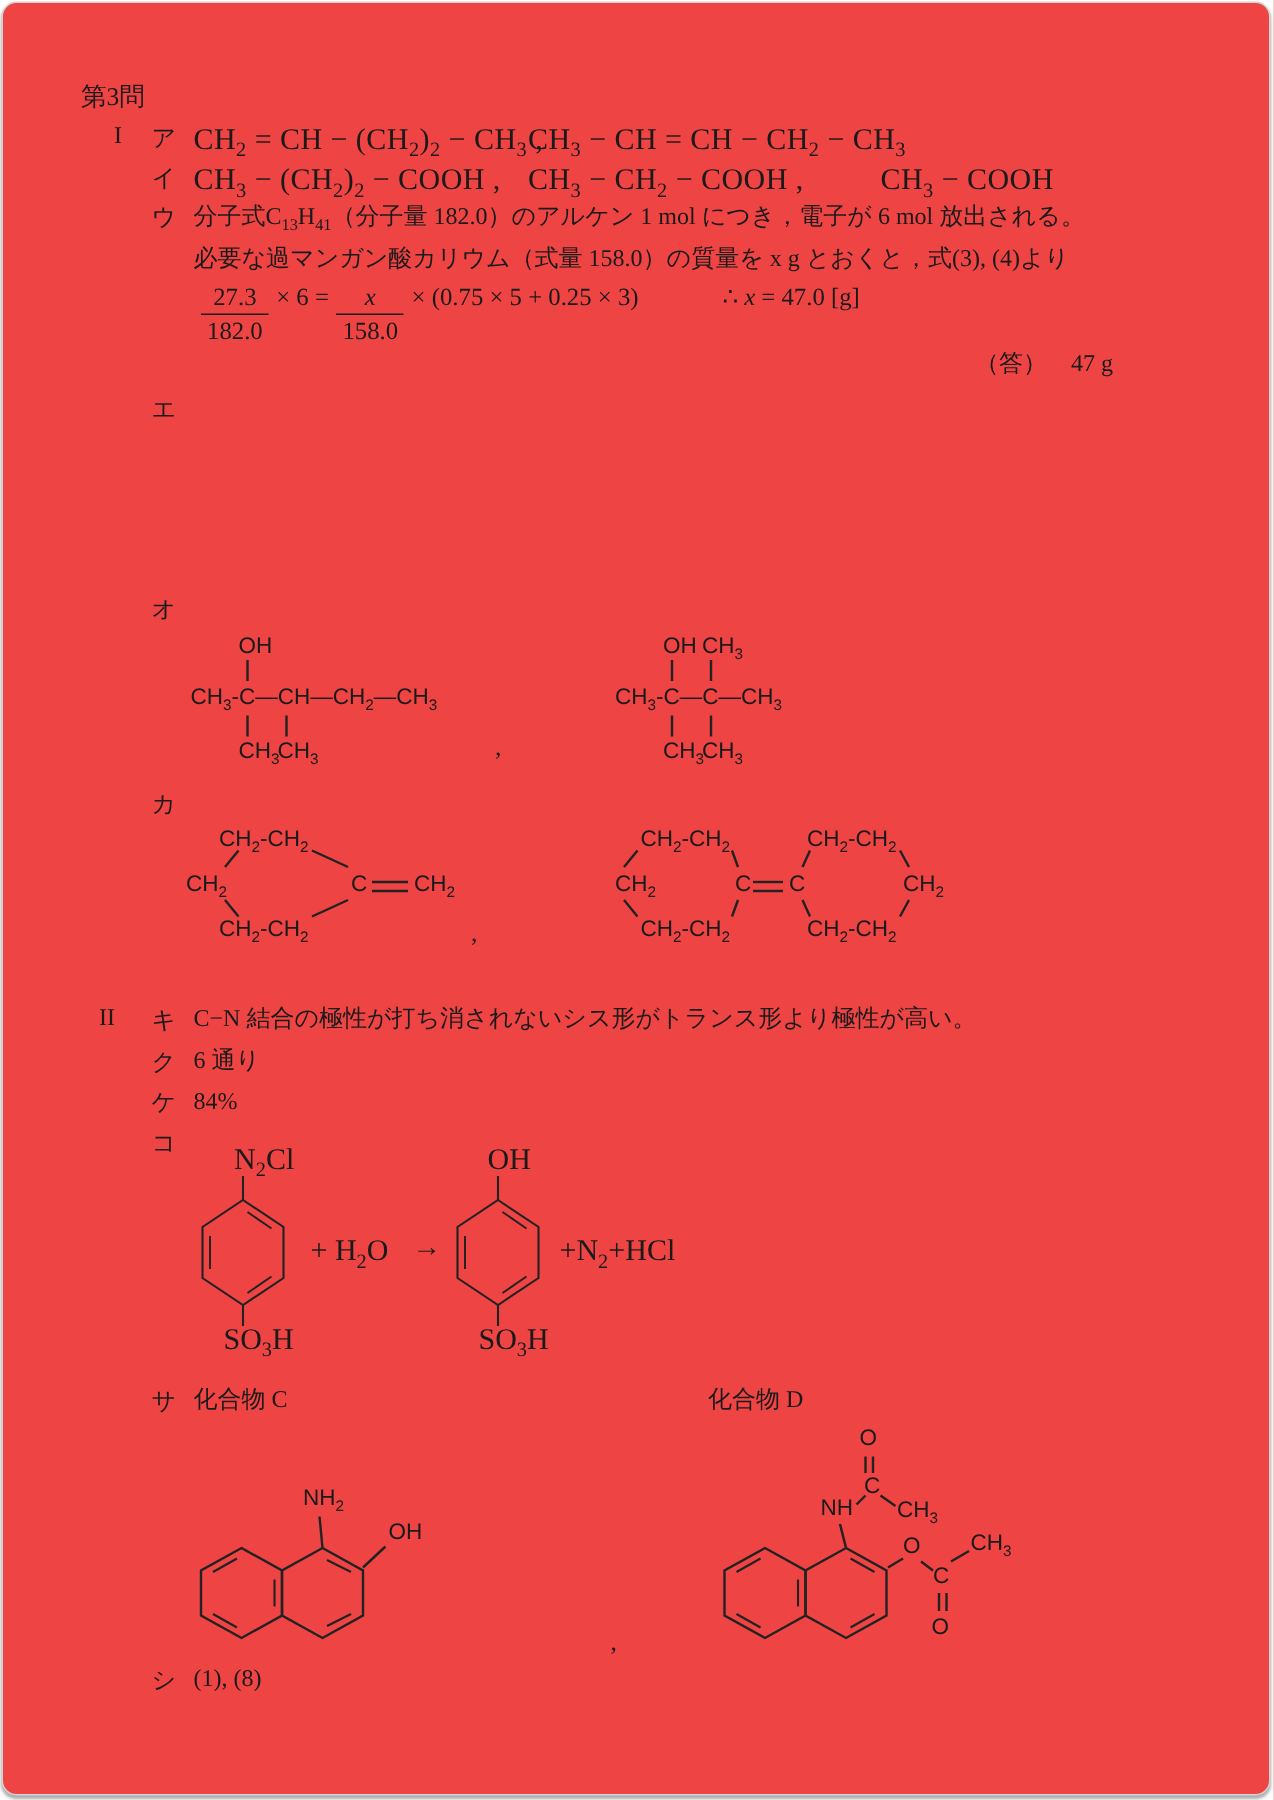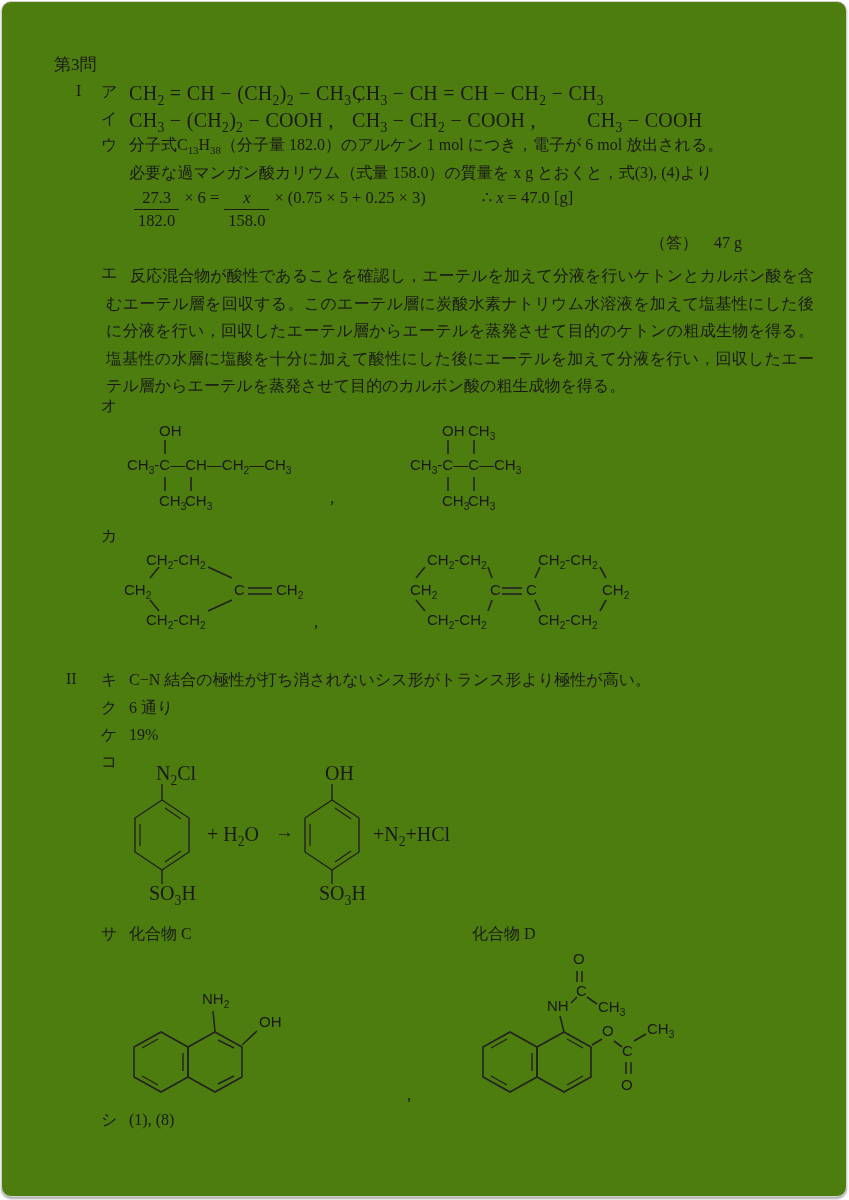--- a/index.html
+++ b/index.html
@@ -1,18 +1,18 @@
 <!DOCTYPE html>
 <html><head>
 <meta charset="utf-8">
 <style>
 *{margin:0;padding:0;box-sizing:border-box;}
 html,body{width:849px;height:1200px;background:#fdfdfd;}
 body{font-family:"Liberation Serif","DejaVu Serif",serif;color:#1a1a1a;}
-.page{position:relative;width:846px;height:1196px;margin:1px;background:#4d7c0f;
+.page{position:relative;width:846px;height:1196px;margin:1px;background:#ef4444;
   border:1px solid #d2d2d2;border-radius:10px;box-shadow:0 2px 2px rgba(110,110,110,.55);overflow:hidden;}
 .abs{position:absolute;white-space:nowrap;}
 .jp{font-size:16px;line-height:20px;}
 .title{font-size:17px;}
 .lbl{font-size:16px;}
 .formula{font-size:20px;letter-spacing:.3px;}
 sub{font-size:.68em;line-height:0;}
 .para{position:absolute;left:104px;top:260px;width:708px;font-size:16px;line-height:27.6px;
   text-align:justify;text-indent:24px;white-space:normal;}
 .eq{position:absolute;left:127px;top:186px;display:flex;font-size:16.5px;}
@@ -40,21 +40,21 @@
   <span class="abs lbl" style="left:99px;top:80px">ア</span>
   <span class="abs formula" style="left:127px;top:80px">CH<sub>2</sub> = CH − (CH<sub>2</sub>)<sub>2</sub> − CH<sub>3</sub> ,</span>
   <span class="abs formula" style="left:350px;top:80px">CH<sub>3</sub> − CH = CH − CH<sub>2</sub> − CH<sub>3</sub></span>
 
   <span class="abs lbl" style="left:99px;top:107px">イ</span>
   <span class="abs formula" style="left:127px;top:107px">CH<sub>3</sub> − (CH<sub>2</sub>)<sub>2</sub> − COOH ,</span>
   <span class="abs formula" style="left:350px;top:107px">CH<sub>3</sub> − CH<sub>2</sub> − COOH ,</span>
   <span class="abs formula" style="left:585px;top:107px">CH<sub>3</sub> − COOH</span>
 
   <span class="abs lbl" style="left:99px;top:133px">ウ</span>
-  <span class="abs jp" style="left:127px;top:133px">分子式C<sub>13</sub>H<sub>38</sub>（分子量 182.0）のアルケン 1 mol につき，電子が 6 mol 放出される。</span>
+  <span class="abs jp" style="left:127px;top:133px">分子式C<sub>13</sub>H<sub>41</sub>（分子量 182.0）のアルケン 1 mol につき，電子が 6 mol 放出される。</span>
   <span class="abs jp" style="left:127px;top:161px">必要な過マンガン酸カリウム（式量 158.0）の質量を x g とおくと，式(3), (4)より</span>
 
   <div class="eq">
     <span class="frac">
       <span class="num">27.3</span>
       <span class="den">182.0</span>
     </span>
     <span>× 6 =</span>
     <span class="frac">
       <i class="num">x</i>
@@ -62,21 +62,20 @@
     </span>
     <span>× (0.75 × 5 + 0.25 × 3)</span>
     <span class="gap">∴</span>
     <i style="margin:0 4px">x</i>
     <span>= 47.0 [g]</span>
   </div>
 
   <span class="abs jp" style="left:648px;top:231px">（答）　47 g</span>
 
   <span class="abs lbl" style="left:99px;top:261px">エ</span>
-  <div class="para">反応混合物が酸性であることを確認し，エーテルを加えて分液を行いケトンとカルボン酸を含むエーテル層を回収する。このエーテル層に炭酸水素ナトリウム水溶液を加えて塩基性にした後に分液を行い，回収したエーテル層からエーテルを蒸発させて目的のケトンの粗成生物を得る。塩基性の水層に塩酸を十分に加えて酸性にした後にエーテルを加えて分液を行い，回収したエーテル層からエーテルを蒸発させて目的のカルボン酸の粗生成物を得る。</div>
 
   <span class="abs lbl" style="left:99px;top:394px">オ</span>
 
   <div class="struct" style="left:125px;top:418px;width:240px;height:100px">
     <svg width="240" height="100">
       <line x1="38" y1="20" x2="38" y2="34" stroke-width="1.6"></line>
       <line x1="38" y1="57" x2="38" y2="71" stroke-width="1.6"></line>
       <line x1="64" y1="57" x2="64" y2="71" stroke-width="1.6"></line>
     </svg>
     <span class="slbl" style="left:32px;top:2px">OH</span>
@@ -145,21 +144,21 @@
   </div>
 
   <span class="abs lbl" style="left:64px;top:668px">II</span>
   <span class="abs lbl" style="left:99px;top:668px">キ</span>
   <span class="abs jp" style="left:127px;top:668px">C−N 結合の極性が打ち消されないシス形がトランス形より極性が高い。</span>
 
   <span class="abs lbl" style="left:99px;top:696px">ク</span>
   <span class="abs jp" style="left:127px;top:696px">6 通り</span>
 
   <span class="abs lbl" style="left:99px;top:723px">ケ</span>
-  <span class="abs jp" style="left:127px;top:723px">19%</span>
+  <span class="abs jp" style="left:127px;top:723px">84%</span>
 
   <span class="abs lbl" style="left:99px;top:750px">コ</span>
 
   <div class="struct" style="left:125px;top:758px;width:420px;height:145px">
     <svg width="420" height="145">
 
       <polygon points="35,40 62,58 62,92 35,110 8,92 8,58" stroke-width="1.4"></polygon>
       <line x1="38" y1="48" x2="54" y2="59" stroke-width="1.3"></line>
       <line x1="54" y1="91" x2="38" y2="102" stroke-width="1.3"></line>
       <line x1="13" y1="64" x2="13" y2="86" stroke-width="1.3"></line>

